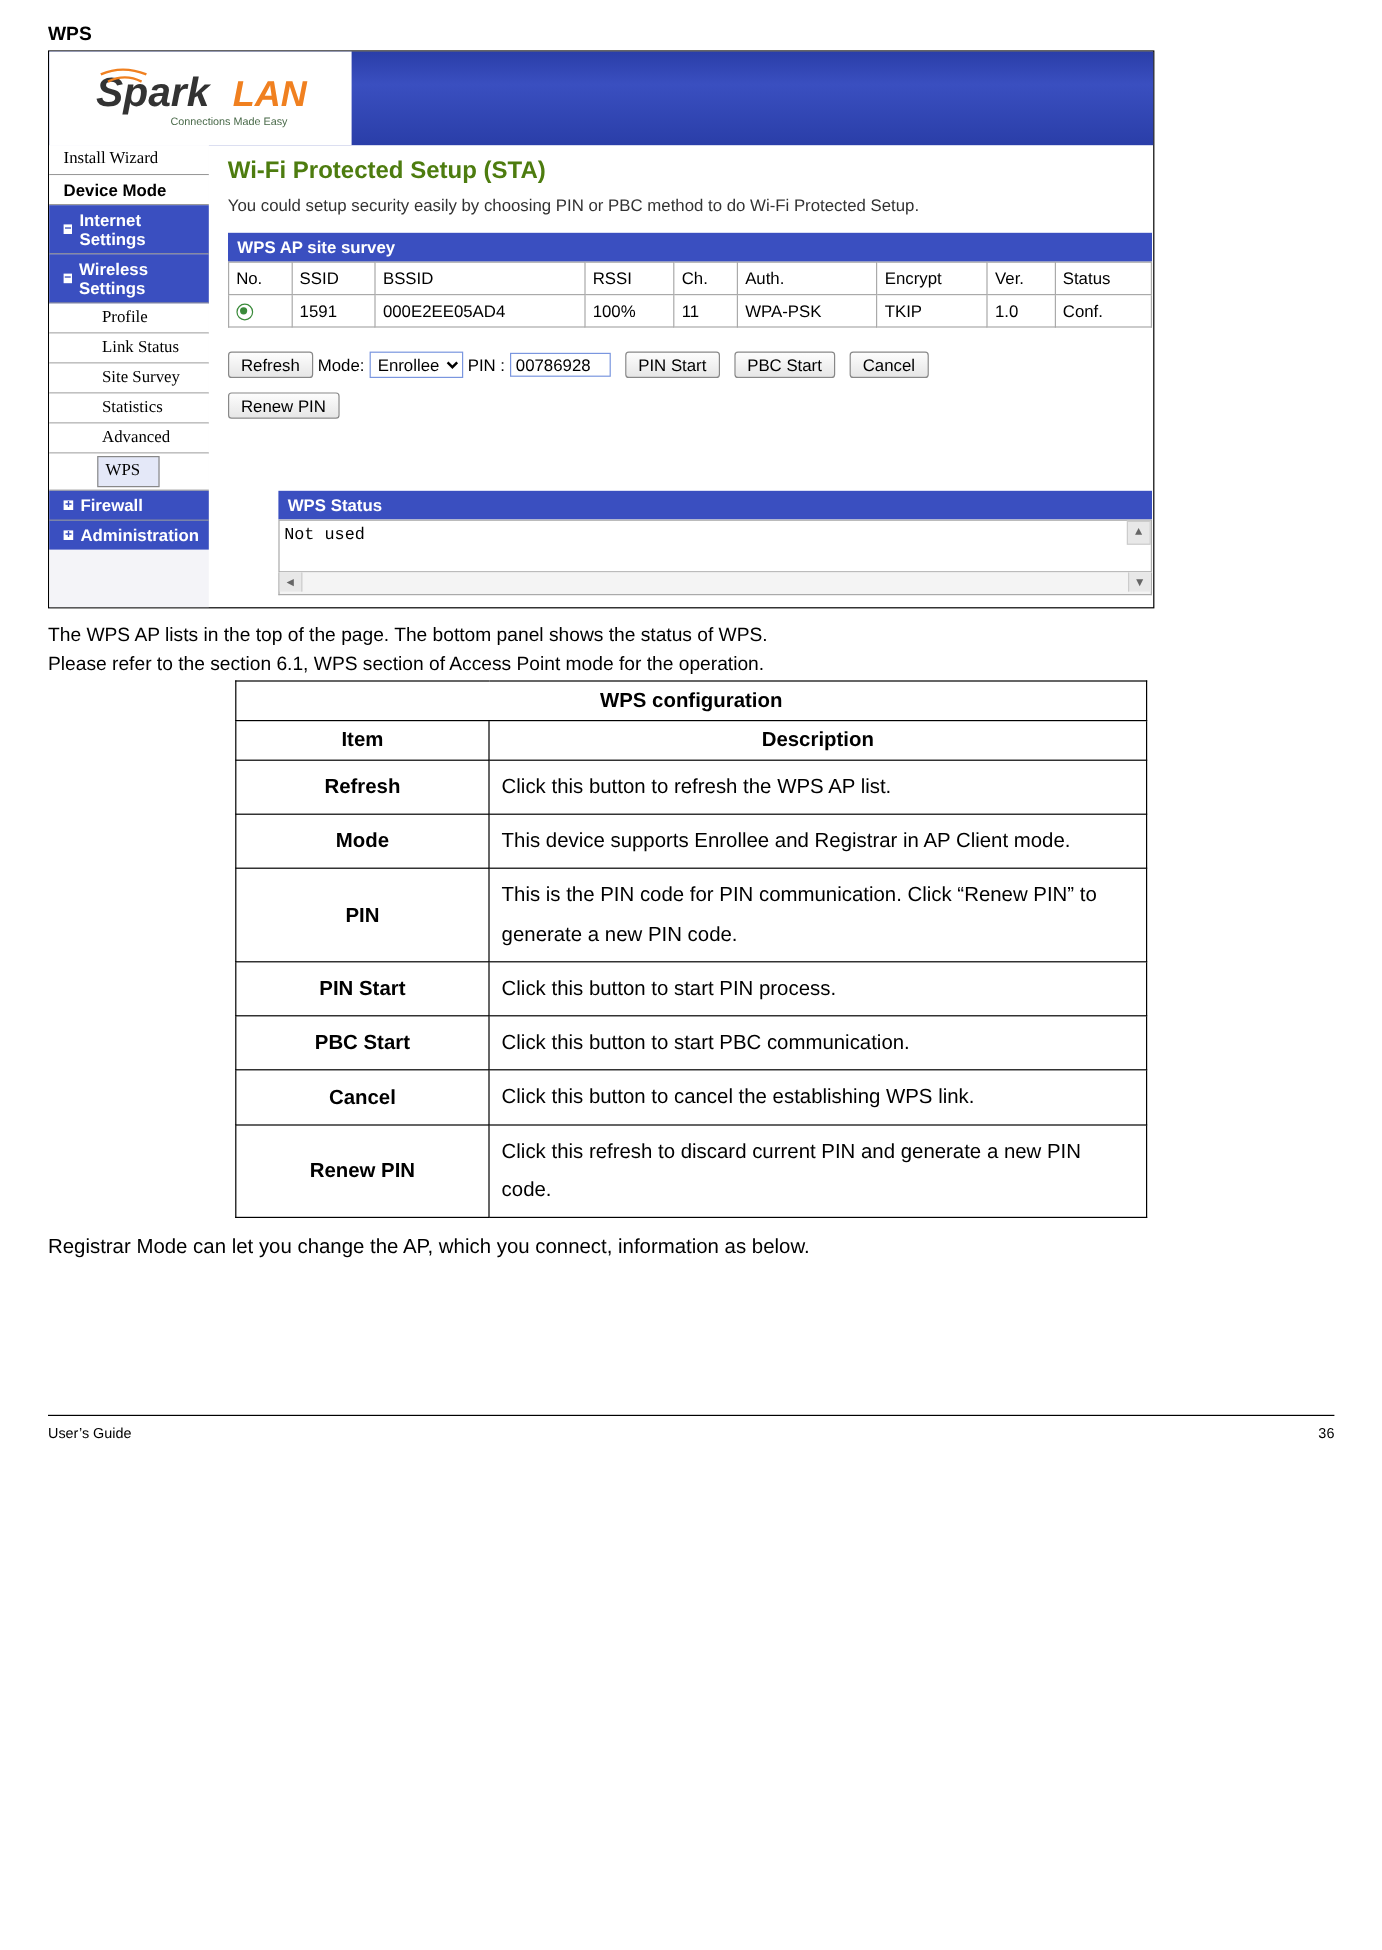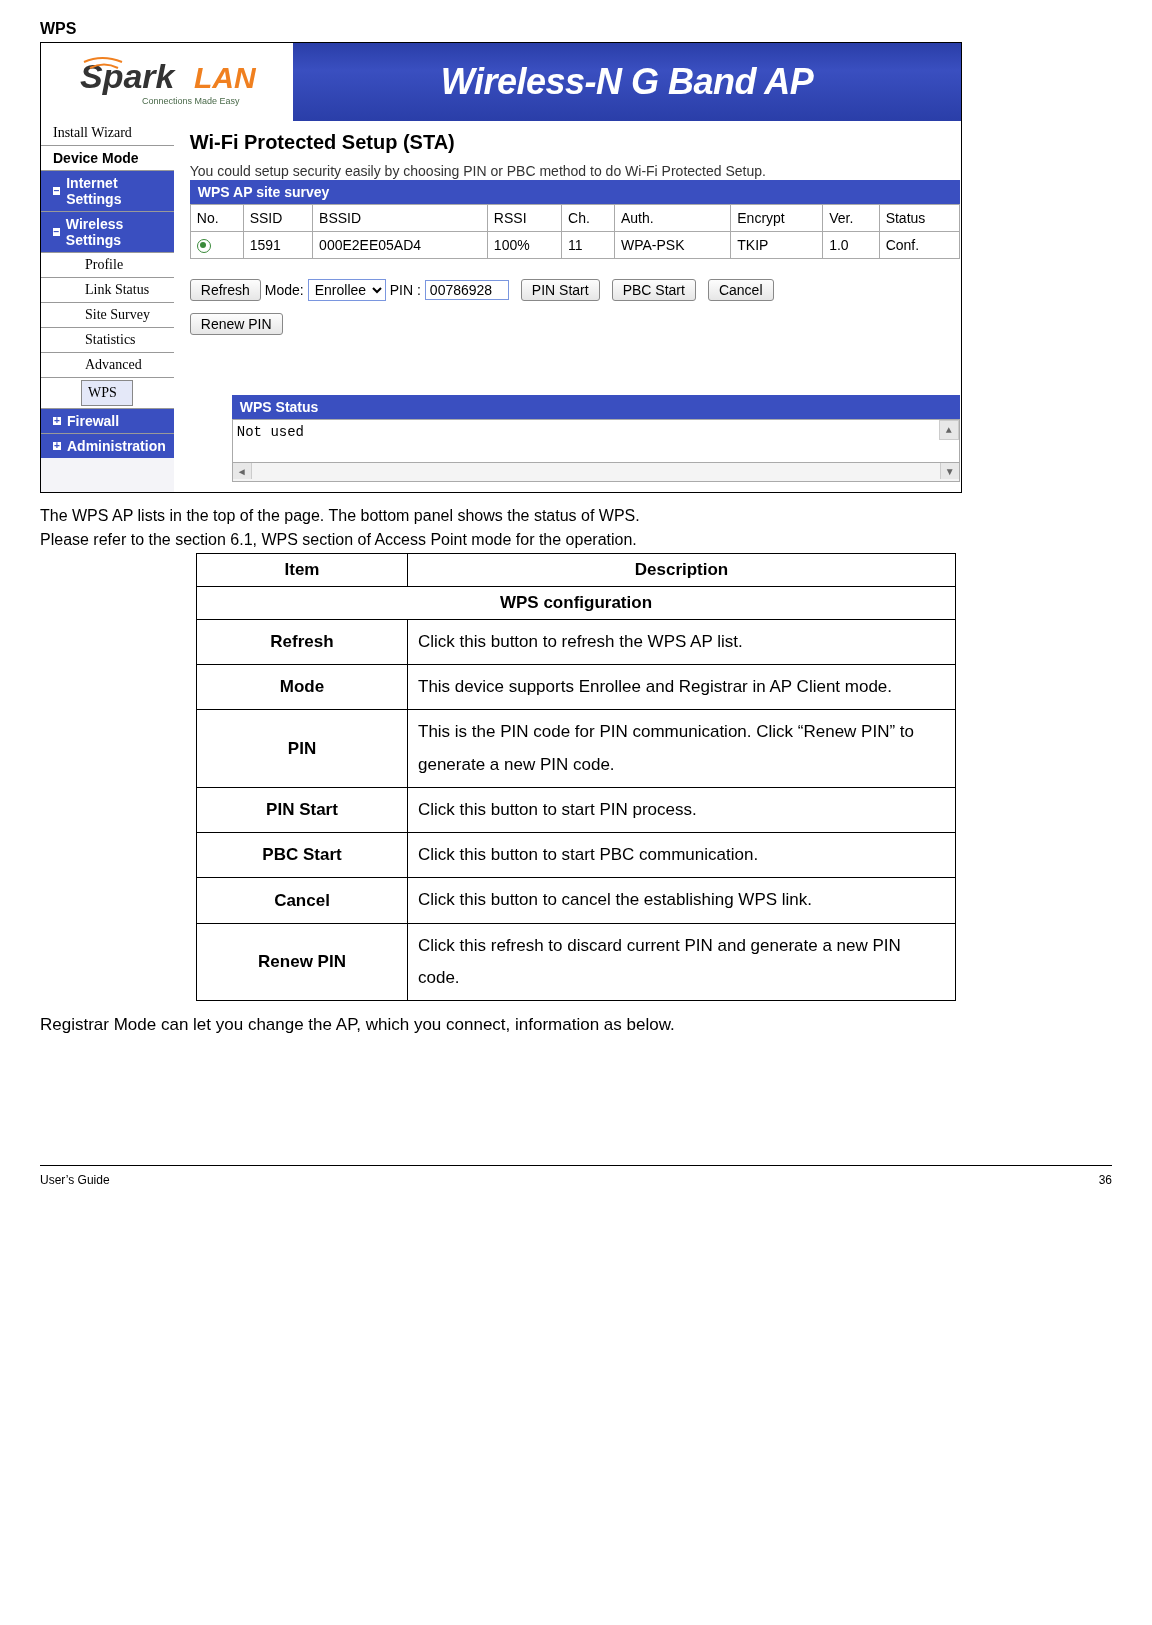--- a/index.html
+++ b/index.html
@@ -103,26 +103,27 @@
     padding-left: 6px;
     display: inline-block;
     min-width: 36px;
   }
   .main {
     flex: 1;
     padding: 10px 16px;
     font-size: 14px;
   }
   .page-title {
-    color: #000000;
+    color: #4d7c0f;
     font-weight: bold;
     font-size: 20px;
     margin-bottom: 8px;
   }
   .page-desc {
+    margin-bottom: 14px;
     color: #333;
     line-height: 1.3;
   }
   .section-bar {
     background: #3a4fc0;
     color: #fff;
     font-weight: bold;
     padding: 4px 8px;
     font-size: 14px;
   }
@@ -284,21 +285,20 @@
       <div class="logo">
         <svg width="190" height="60" viewBox="0 0 190 60">
           <text x="8" y="36" font-family="Arial Black, Arial" font-size="34" font-style="italic" font-weight="900" fill="#333">Spark</text>
           <text x="122" y="36" font-family="Arial Black, Arial" font-size="30" font-style="italic" font-weight="900" fill="#f08020">LAN</text>
           <text x="70" y="52" font-family="Arial" font-size="9" fill="#4a6a4a">Connections Made Easy</text>
           <path d="M 12 10 Q 30 2 50 10" stroke="#f08020" stroke-width="2" fill="none"></path>
           <path d="M 18 16 Q 32 9 46 16" stroke="#f08020" stroke-width="2" fill="none"></path>
         </svg>
       </div>
     </div>
-    <div class="banner-right">Wireless-N G Band AP</div>
   </div>
 
   <div class="layout">
     <div class="sidebar">
       <div class="nav-item">Install Wizard</div>
       <div class="nav-bold">Device Mode</div>
       <div class="nav-header">
         <span class="sq">−</span>
         <span>Internet Settings</span>
       </div>
@@ -386,26 +386,26 @@
     </div>
   </div>
 </div>
 
 <div class="body-text">The WPS AP lists in the top of the page. The bottom panel shows the status of WPS.</div>
 <div class="body-text" style="margin-top:0;">Please refer to the section 6.1, WPS section of Access Point mode for the operation.</div>
 
 <table class="config">
   <tbody>
       <tr>
+        <th colspan="2" class="merged-title">WPS configuration</th>
+      </tr>
+  <tr>
     <th class="item-col">Item</th>
     <th class="desc-header">Description</th>
   </tr>
-  <tr>
-        <th colspan="2" class="merged-title">WPS configuration</th>
-      </tr>
   <tr>
     <td class="item-col">Refresh</td>
     <td class="desc">Click this button to refresh the WPS AP list.</td>
   </tr>
   <tr>
     <td class="item-col">Mode</td>
     <td class="desc">This device supports Enrollee and Registrar in AP Client mode.</td>
   </tr>
   <tr>
     <td class="item-col">PIN</td>

